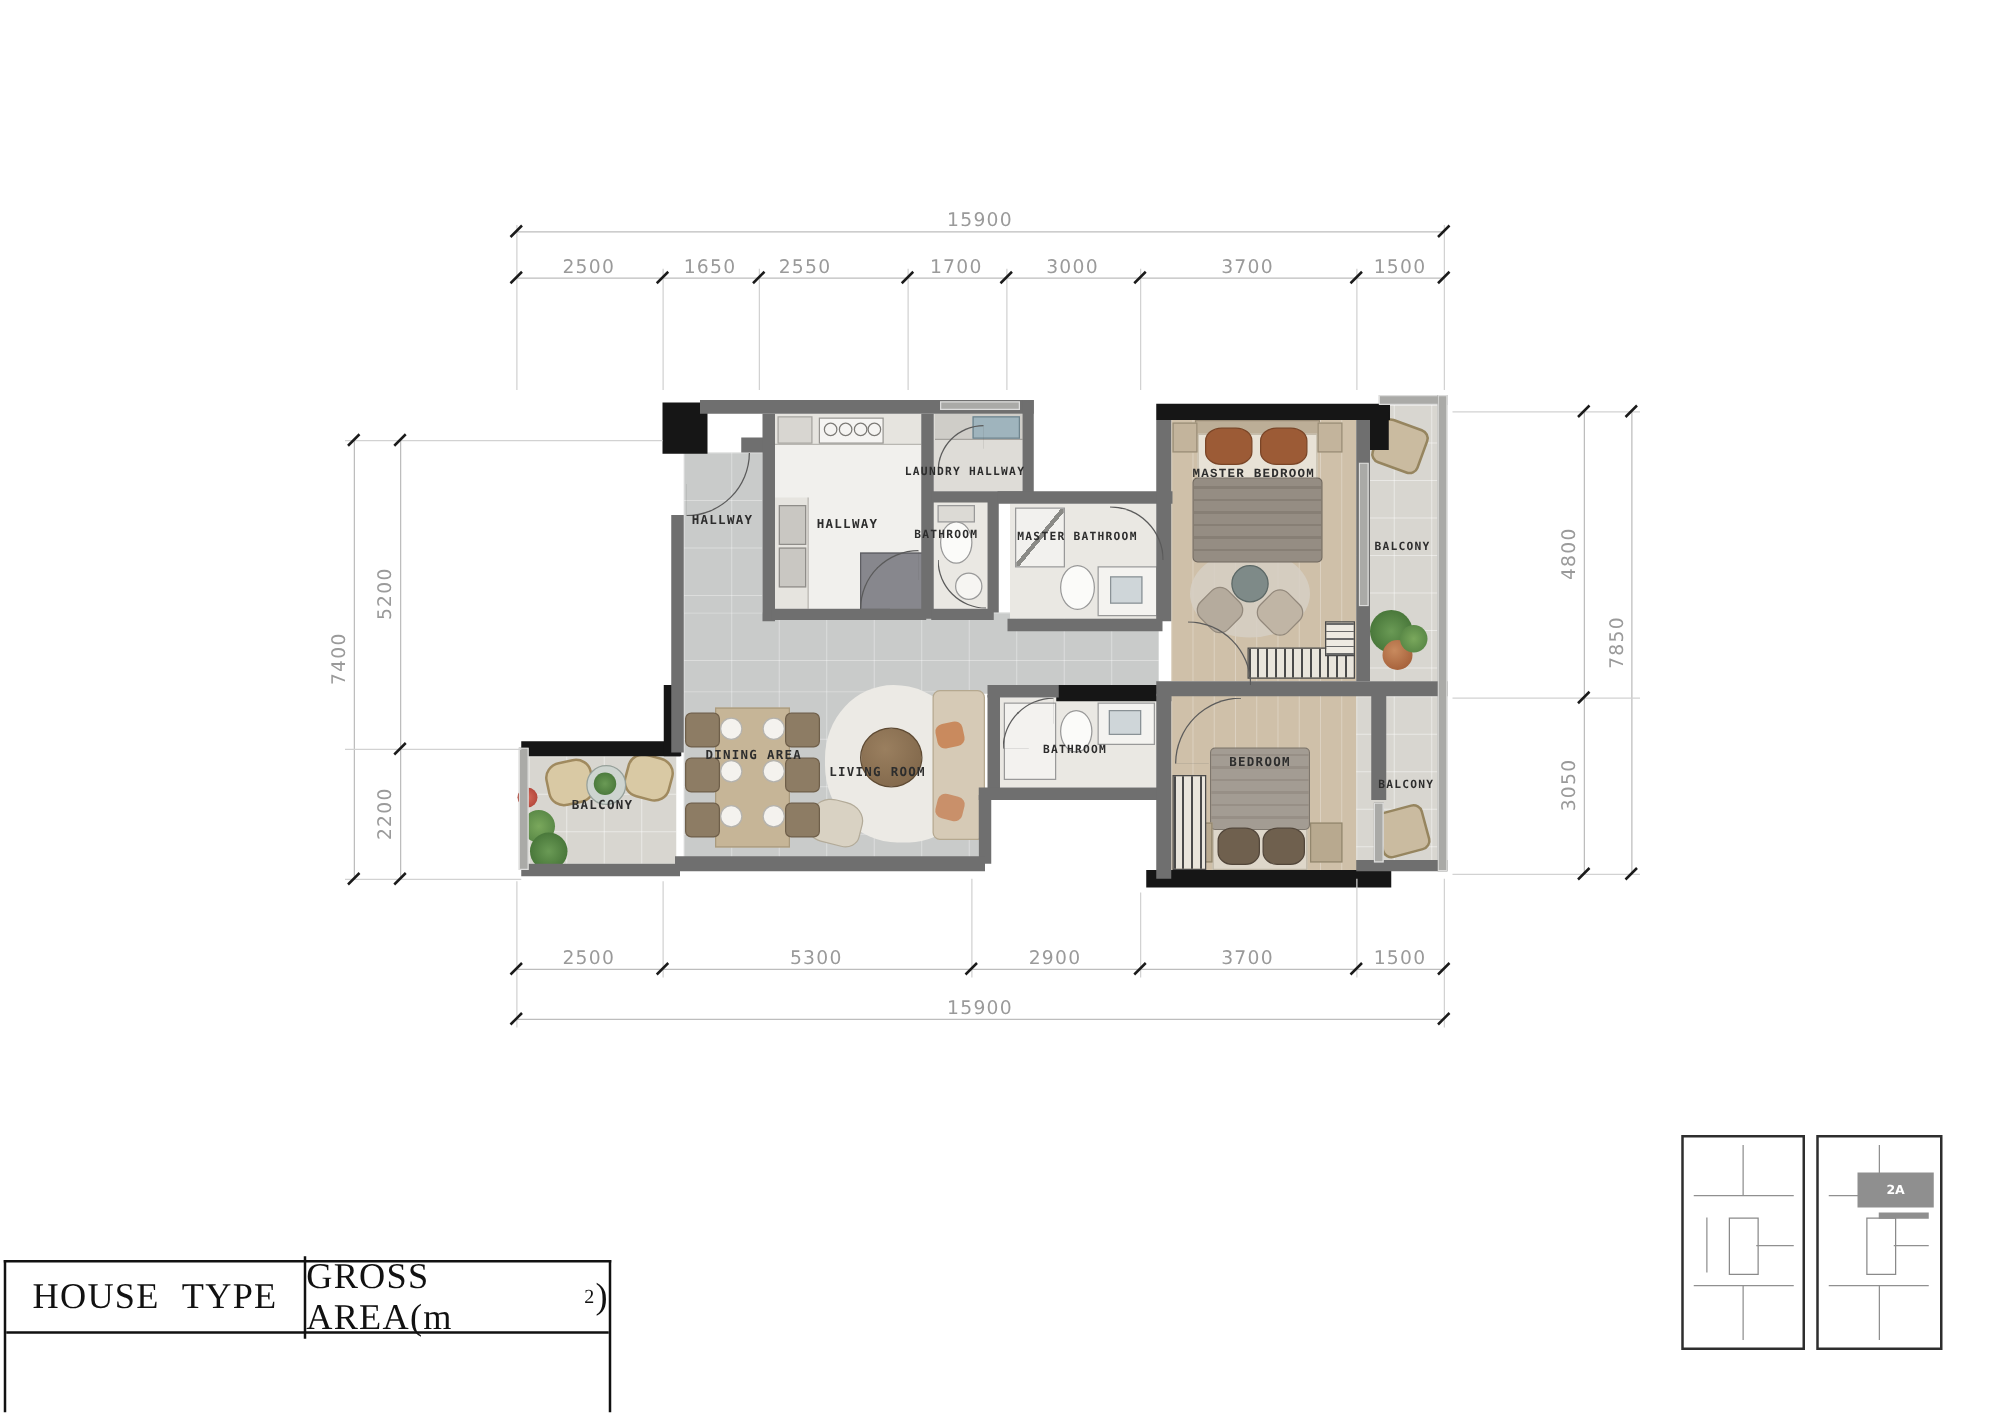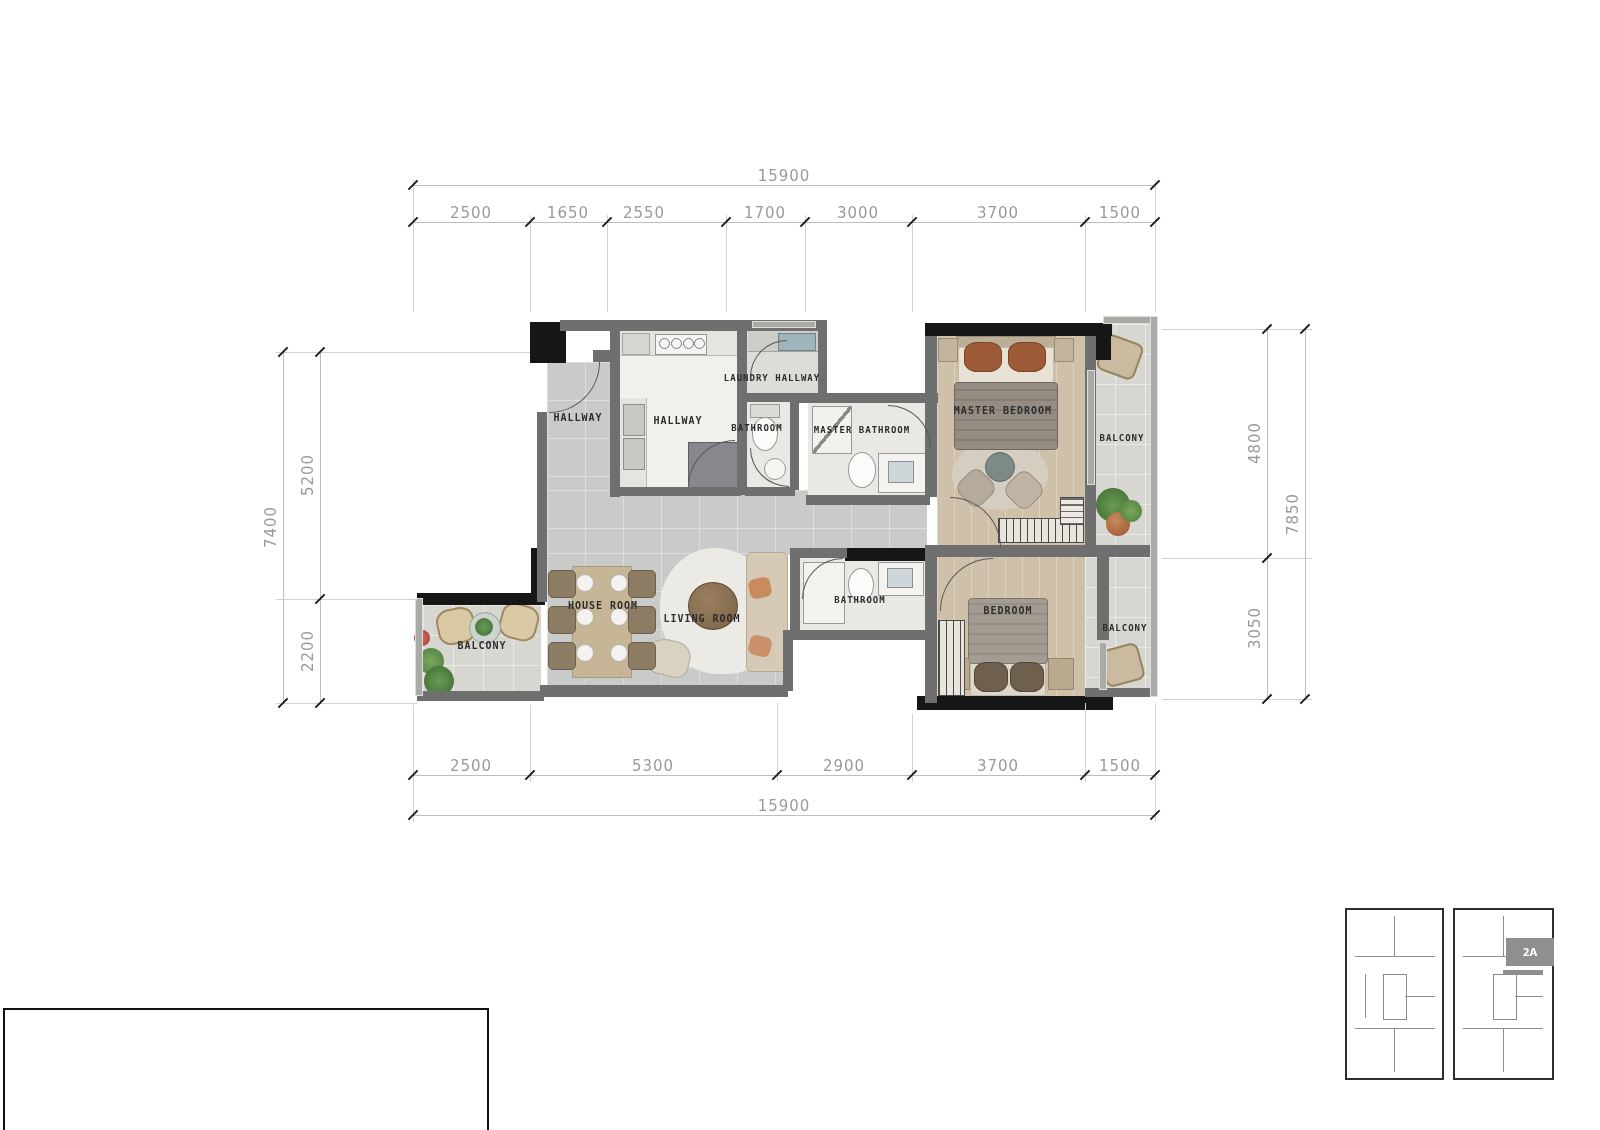--- a/index.html
+++ b/index.html
@@ -202,23 +202,23 @@
   <div class="arc arc-tr" style="left:950px;top:497px;width:50px;height:50px;"></div>
   <div class="arc arc-tl" style="left:802px;top:558px;width:40px;height:40px;"></div>
   <div class="arc arc-tl" style="left:940px;top:558px;width:52px;height:52px;"></div>
   <div class="arc arc-tl" style="left:750px;top:340px;width:36px;height:36px;"></div>
 
   <span class="rlabel" style="left:578px;top:417px;">HALLWAY</span>
   <span class="rlabel" style="left:678px;top:420px;">HALLWAY</span>
   <span class="rlabel" style="left:772px;top:378px;font-size:9px;">LAUNDRY HALLWAY</span>
   <span class="rlabel" style="left:757px;top:428px;font-size:9px;">BATHROOM</span>
   <span class="rlabel" style="left:862px;top:430px;font-size:9px;">MASTER BATHROOM</span>
-  <span class="rlabel" style="left:1003px;top:410px;">MASTER BEDROOM</span>
+  <span class="rlabel" style="left:1003px;top:380px;font-family:Liberation Mono, monospace;">MASTER BEDROOM</span>
   <span class="rlabel" style="left:1122px;top:438px;font-size:9px;">BALCONY</span>
-  <span class="rlabel" style="left:603px;top:605px;">HOUSE ROOM</span>
+  <span class="rlabel" style="left:603px;top:605px;">DINING AREA</span>
   <span class="rlabel" style="left:702px;top:618px;">LIVING ROOM</span>
   <span class="rlabel" style="left:482px;top:645px;">BALCONY</span>
   <span class="rlabel" style="left:860px;top:600px;font-size:9px;">BATHROOM</span>
   <span class="rlabel" style="left:1008px;top:610px;">BEDROOM</span>
   <span class="rlabel" style="left:1125px;top:628px;font-size:9px;">BALCONY</span>
 
   <div class="xline" style="left:413px;top:185px;width:742px;"></div>
   <div class="xline" style="left:413px;top:222px;width:742px;"></div>
   <span class="dim" style="left:784px;top:167px;">15900</span>
   <span class="dim" style="left:471px;top:204px;">2500</span>
@@ -294,20 +294,28 @@
   <div class="tick" style="left:320px;top:352px;"></div>
   <div class="tick" style="left:320px;top:599px;"></div>
   <div class="tick" style="left:320px;top:703px;"></div>
   <div class="tick" style="left:1267px;top:329px;"></div>
   <div class="tick" style="left:1267px;top:558px;"></div>
   <div class="tick" style="left:1267px;top:699px;"></div>
   <div class="tick" style="left:1305px;top:329px;"></div>
   <div class="tick" style="left:1305px;top:699px;"></div>
 
   <div class="info-table">
+    <div class="it-row it-row1">
+      <div class="it-cell it-c1">HOUSE TYPE</div>
+      <div class="it-cell it-c2">
+          <span>GROSS AREA(m</span>
+          <sup>2</sup>
+          <span>)</span>
+        </div>
+    </div>
   </div>
 
   <div class="abs" style="left:1340px;top:900px;width:225px;height:185px;">
 
     <div class="kp-bld" style="left:5px;top:8px;width:95px;height:168px;">
       <div class="kp-line" style="left:8px;top:46px;width:80px;height:1px;"></div>
       <div class="kp-line" style="left:8px;top:118px;width:80px;height:1px;"></div>
       <div class="kp-line" style="left:47px;top:6px;width:1px;height:40px;"></div>
       <div class="kp-line" style="left:47px;top:118px;width:1px;height:44px;"></div>
       <div class="abs" style="left:36px;top:64px;width:22px;height:44px;border:1px solid #8a8a8a;"></div>
@@ -315,18 +323,18 @@
       <div class="kp-line" style="left:58px;top:86px;width:30px;height:1px;"></div>
     </div>
 
     <div class="kp-bld" style="left:113px;top:8px;width:97px;height:168px;">
       <div class="kp-line" style="left:8px;top:46px;width:80px;height:1px;"></div>
       <div class="kp-line" style="left:8px;top:118px;width:80px;height:1px;"></div>
       <div class="kp-line" style="left:48px;top:6px;width:1px;height:40px;"></div>
       <div class="kp-line" style="left:48px;top:118px;width:1px;height:44px;"></div>
       <div class="abs" style="left:38px;top:64px;width:22px;height:44px;border:1px solid #8a8a8a;"></div>
       <div class="kp-line" style="left:60px;top:86px;width:28px;height:1px;"></div>
-      <div class="kp-unit" style="left:51px;top:28px;width:48px;height:28px;">2A</div>
+      <div class="kp-unit" style="left:31px;top:28px;width:61px;height:28px;">2A</div>
       <div class="abs" style="left:48px;top:60px;width:40px;height:5px;background:#8f8f8f;"></div>
     </div>
   </div>
 
 </div>
 
 </body></html>

